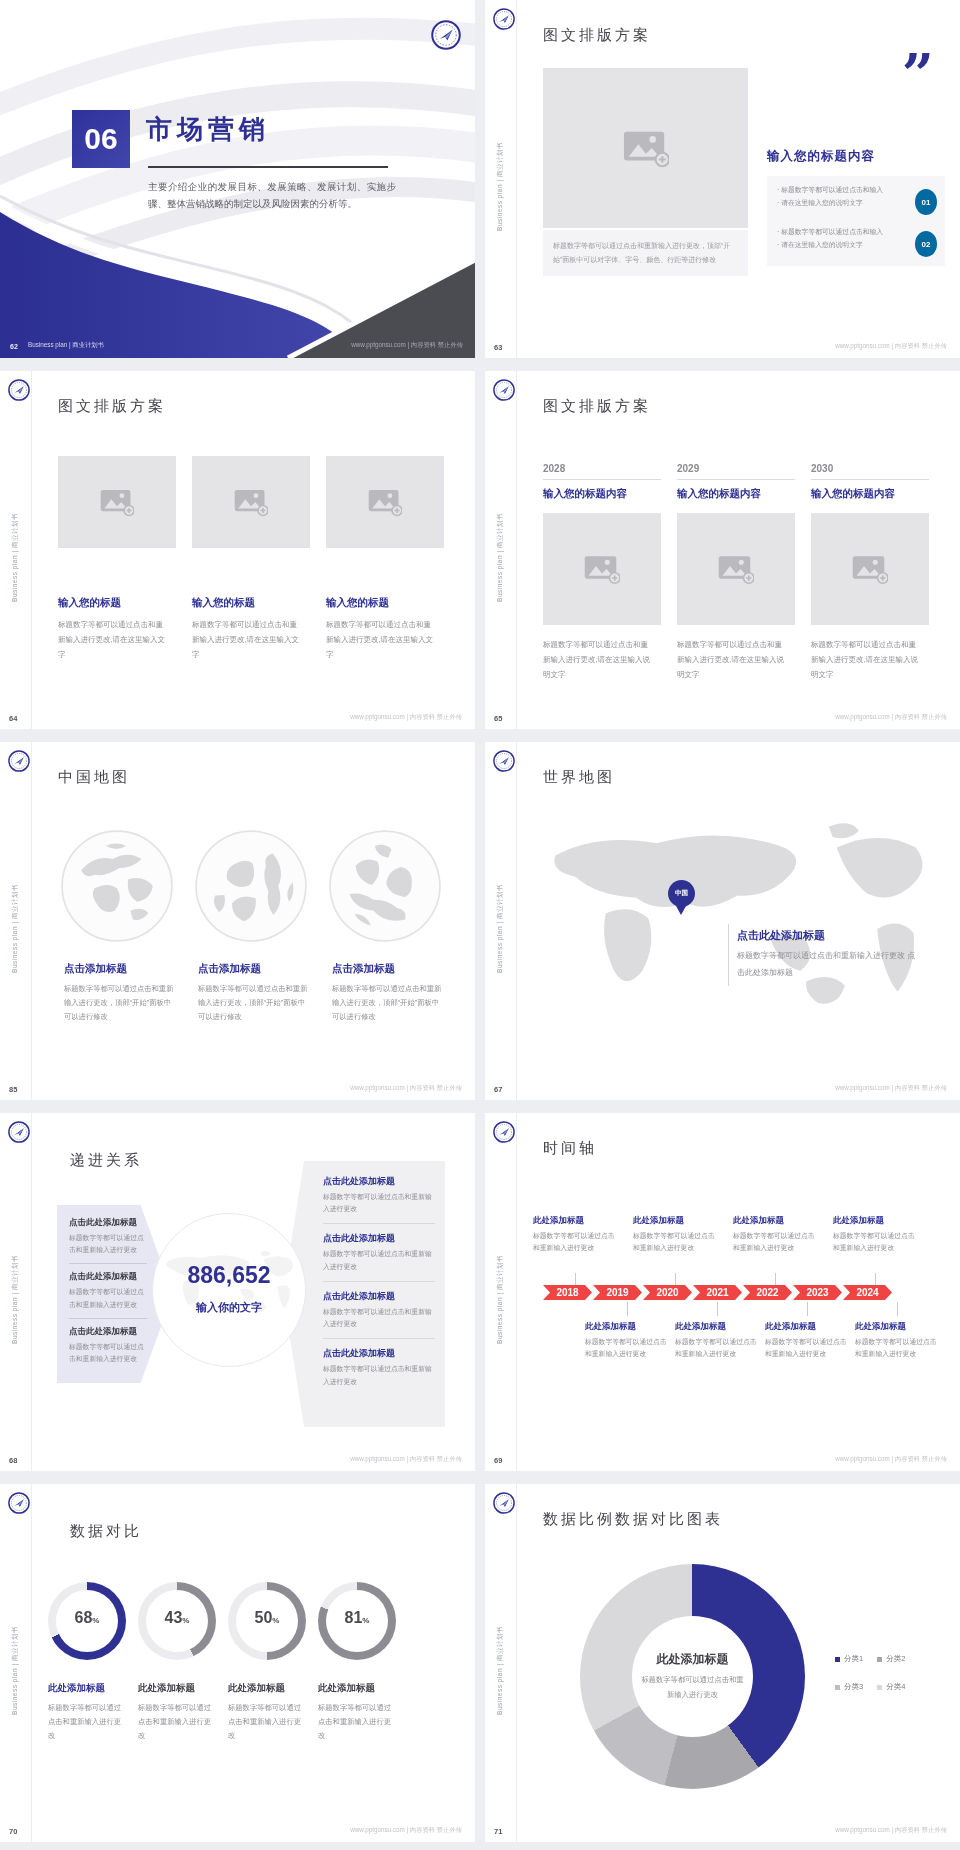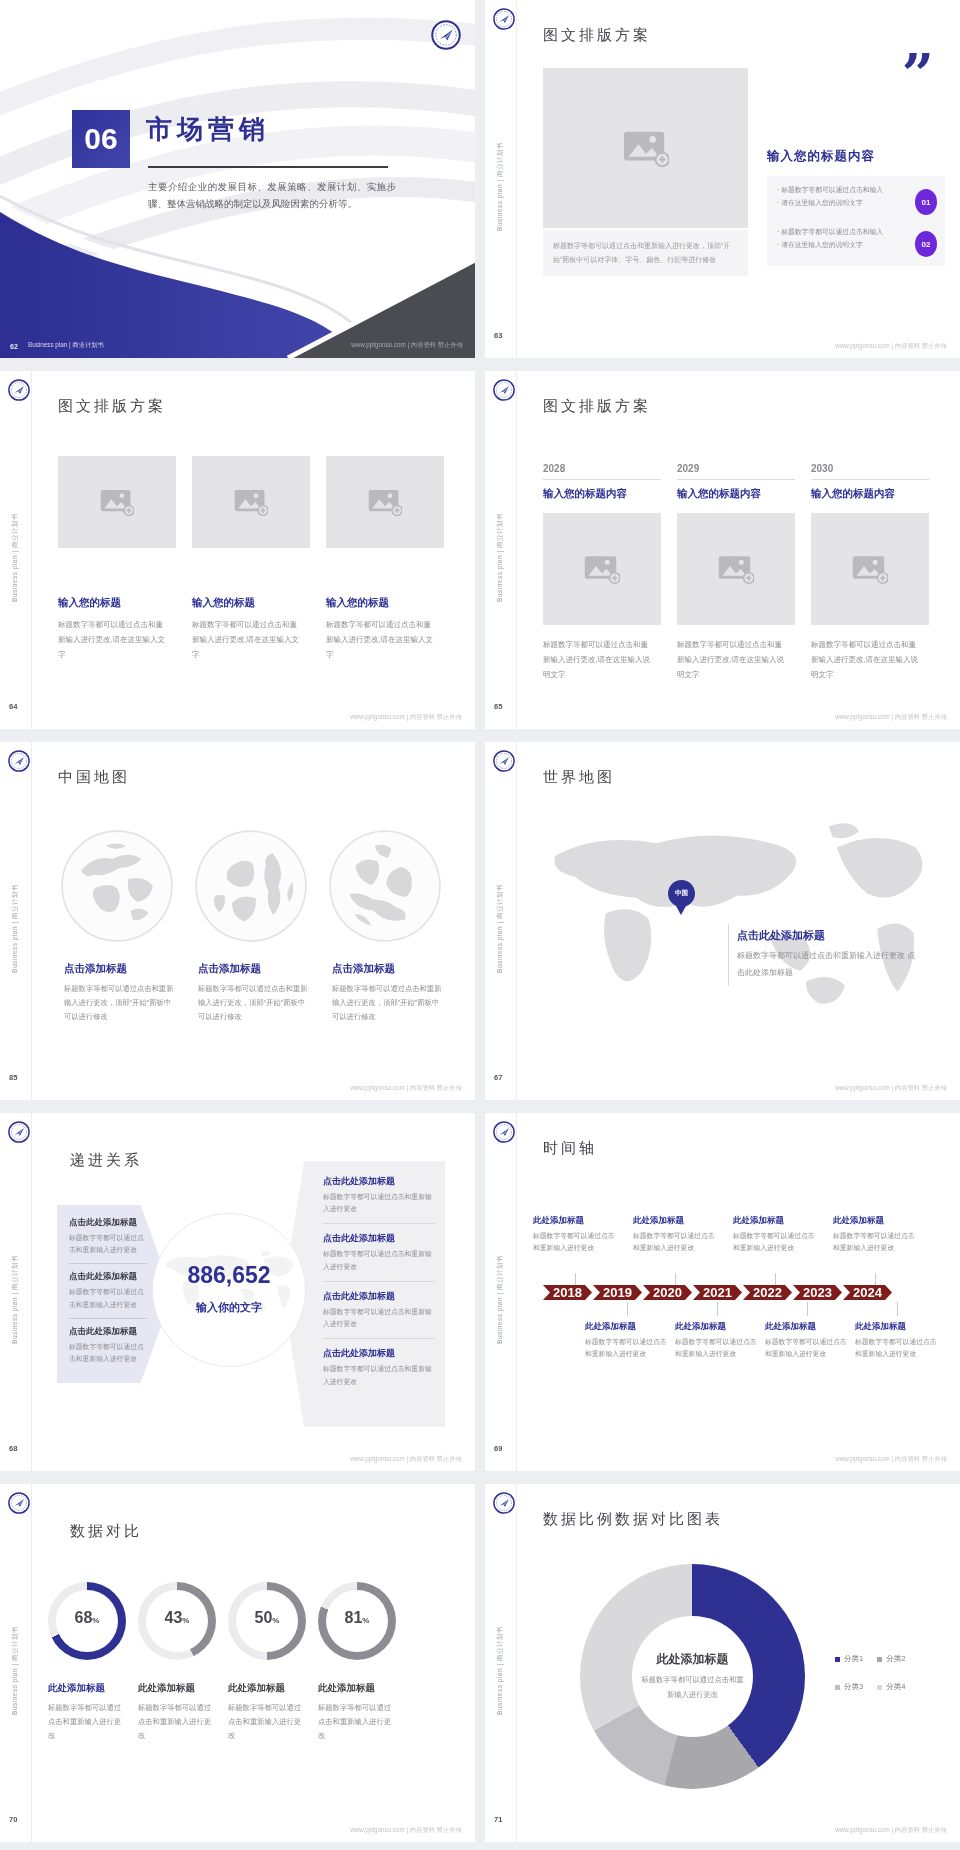--- a/index.html
+++ b/index.html
@@ -5,37 +5,37 @@
   html,body{margin:0;padding:0}
   body{width:960px;height:1850px;background:#edeef2;font-family:"Liberation Sans","DejaVu Sans",sans-serif;position:relative}
   .sheet{display:grid;grid-template-columns:475px 475px;column-gap:10px;grid-auto-rows:358px;row-gap:13px;width:960px}
   .slide{position:relative;background:#fff;overflow:hidden}
   .abs{position:absolute}
   
   .logo{position:absolute;left:8px;top:8px;width:22px;height:22px}
   .sideline{position:absolute;left:31px;top:0;bottom:0;width:1px;background:#ededf0}
   .sidetext{position:absolute;left:-30px;top:182px;width:90px;text-align:center;transform:rotate(-90deg);font-size:6.5px;color:#9aa0ad;letter-spacing:.5px;white-space:nowrap}
   .stitle{position:absolute;left:58px;top:26px;font-size:15px;font-weight:500;color:#45454d;letter-spacing:3px}
-  .pg{position:absolute;left:9px;bottom:18px;font-size:7.5px;font-weight:bold;color:#55555c}
+  .pg{position:absolute;left:9px;bottom:6px;font-size:7.5px;font-weight:bold;color:#55555c}
   .fr{position:absolute;right:13px;bottom:7px;font-size:6.3px;color:#c3c3c8}
   .imgbox{position:absolute;background:#e4e4e6;display:flex;align-items:center;justify-content:center}
   .hblue{color:#2e3192;font-weight:bold}
   .bodyg{color:#8d8d93}
   
   .card63{position:absolute;left:282px;width:178px;height:48px;background:#f6f6f8}
   .card63 .bl{position:absolute;left:10px;top:7px;font-size:6.8px;color:#8d8d93;line-height:1.95;width:126px}
-  .badge{position:absolute;right:8px;top:13px;width:22px;height:26px;border-radius:50%;background:#6d28d9;color:#fff;font-size:8px;font-weight:bold;display:flex;align-items:center;justify-content:center}
+  .badge{position:absolute;right:8px;top:13px;width:22px;height:26px;border-radius:50%;background:#0369a1;color:#fff;font-size:8px;font-weight:bold;display:flex;align-items:center;justify-content:center}
   
   .panL{position:absolute;left:57px;top:92px;width:116px;height:178px;background:#e7e7f3;clip-path:polygon(0 0,72% 0,100% 50%,72% 100%,0 100%)}
   .panR{position:absolute;left:283px;top:48px;width:162px;height:266px;background:#f0f0f3;clip-path:polygon(13% 0,100% 0,100% 100%,13% 100%,0 50%)}
   .bigcircle{position:absolute;left:152px;top:100px;width:152px;height:152px;border-radius:50%;background:#fff;border:1px solid #e9e9ee;z-index:2;overflow:hidden}
   .itemh{font-size:8.5px;font-weight:bold}
   .itemb{font-size:6.8px;color:#8d8d93;line-height:1.8;margin-top:3px}
   
-  .chev{width:49px;height:15px;background:#7f1d1d;clip-path:polygon(0 0,42px 0,49px 7.5px,42px 15px,0 15px,7px 7.5px);color:#fff;font-size:13px;font-weight:bold;display:flex;align-items:center;justify-content:center}
+  .chev{width:49px;height:15px;background:#ef4444;clip-path:polygon(0 0,42px 0,49px 7.5px,42px 15px,0 15px,7px 7.5px);color:#fff;font-size:10px;font-weight:bold;display:flex;align-items:center;justify-content:center}
   .conn{position:absolute;width:1px;background:#c9c9d6}
   
   .gauge{position:absolute;width:78px;height:78px;border-radius:50%;background:conic-gradient(var(--gc,#8c8c92) calc(var(--p)*3.6deg),#ececef 0)}
   .gauge::after{content:"";position:absolute;inset:8px;background:#fff;border-radius:50%}
   .gval{position:absolute;inset:0;display:flex;align-items:baseline;justify-content:center;padding-top:27px;z-index:1}
   .gnum{font-size:16px;font-weight:bold;color:#4a4a50}
   .gsign{font-size:8px;font-weight:bold;color:#4a4a50}
   
   .donut{position:absolute;left:95px;top:80px;width:225px;height:225px;border-radius:50%;
     background:conic-gradient(#2e3192 0 calc(var(--a)*1%),#a8a8ac calc(var(--a)*1%) calc(var(--b)*1%),#bfbfc3 calc(var(--b)*1%) calc(var(--c)*1%),#d9d9dc calc(var(--c)*1%) 100%)}

